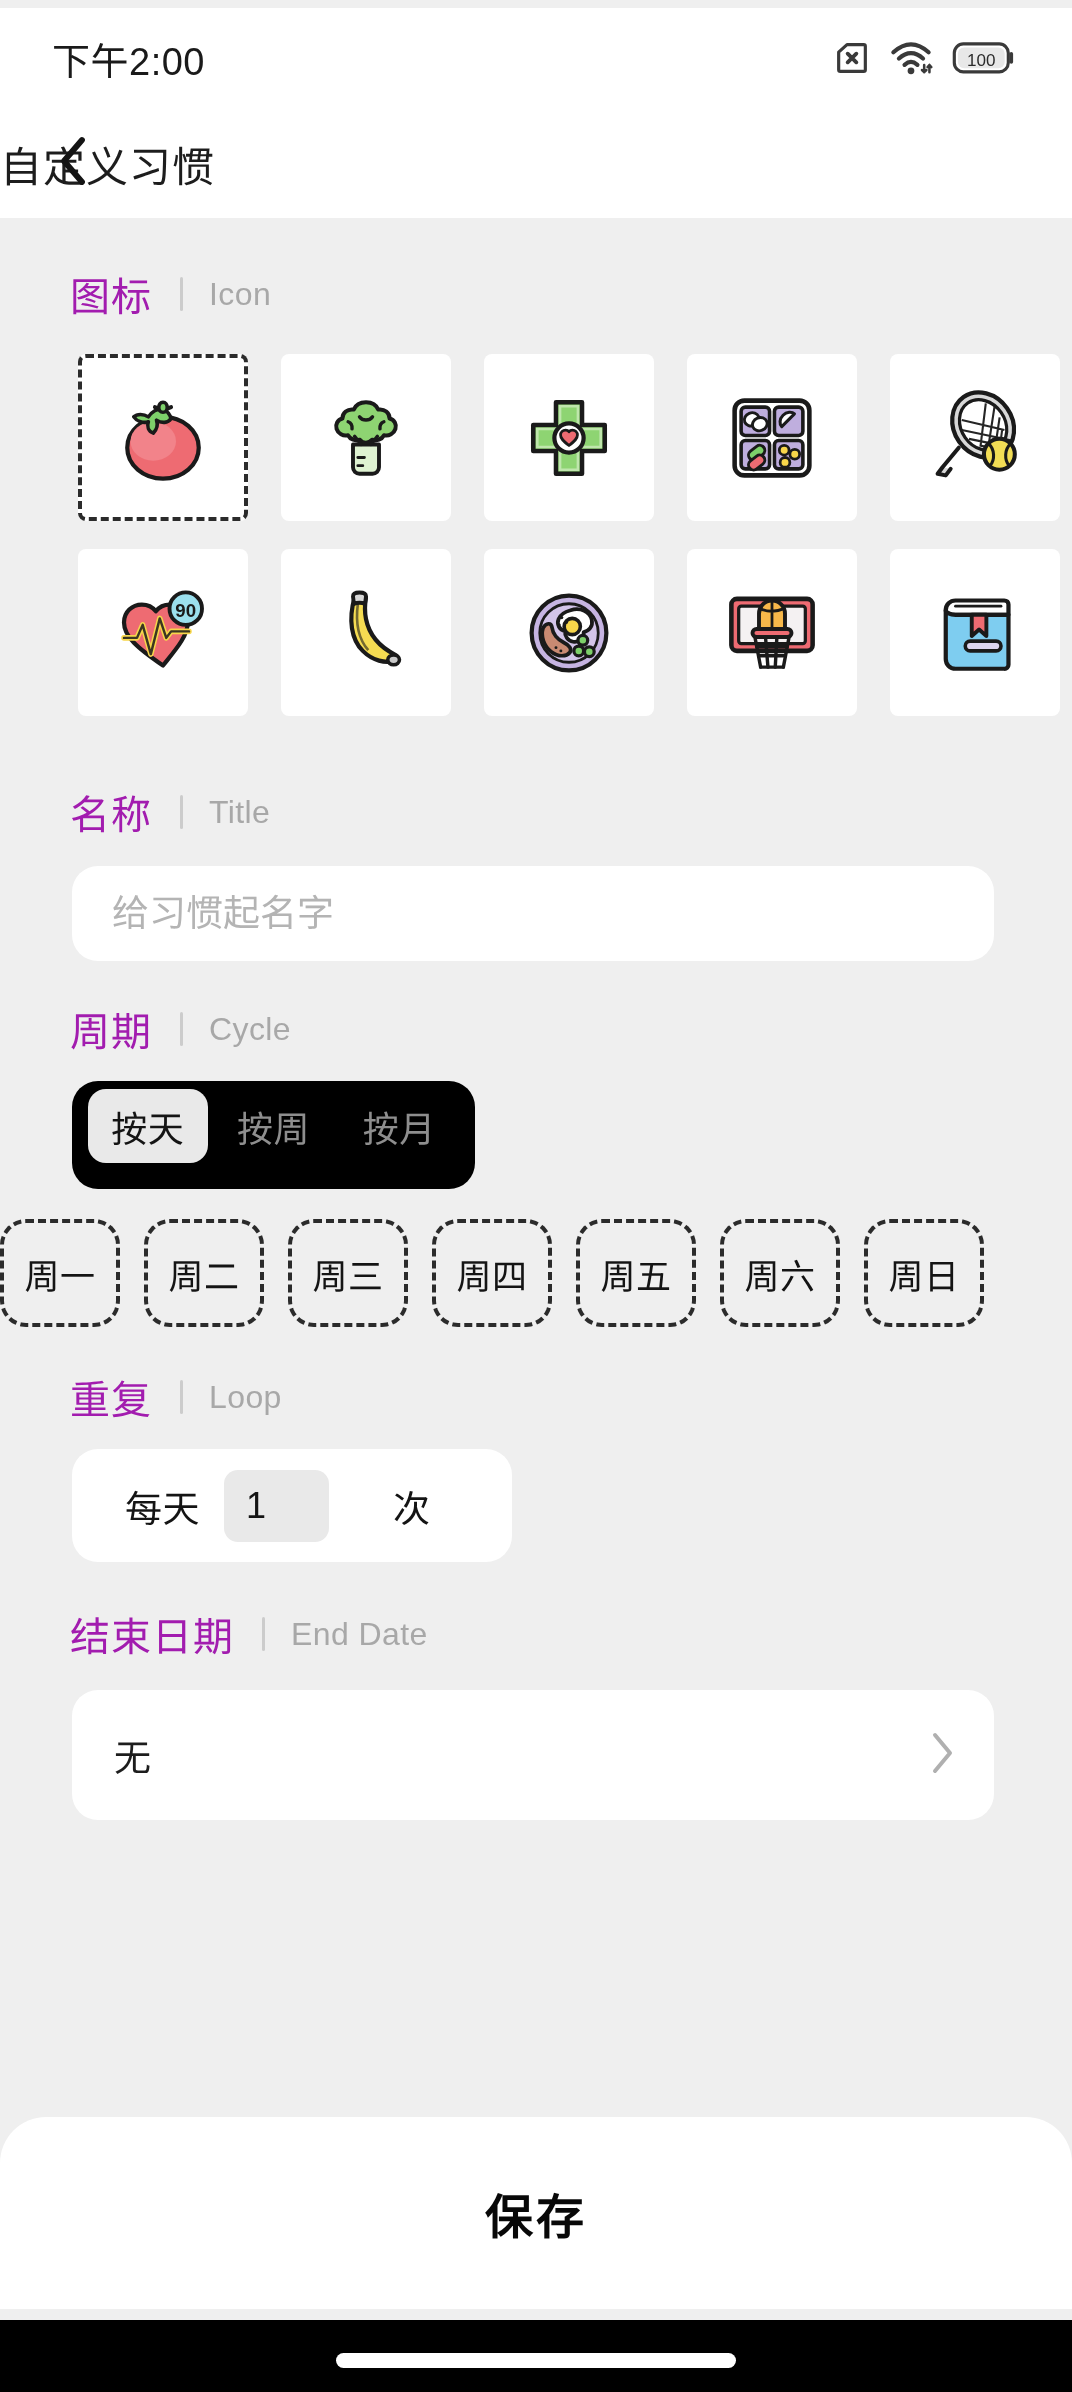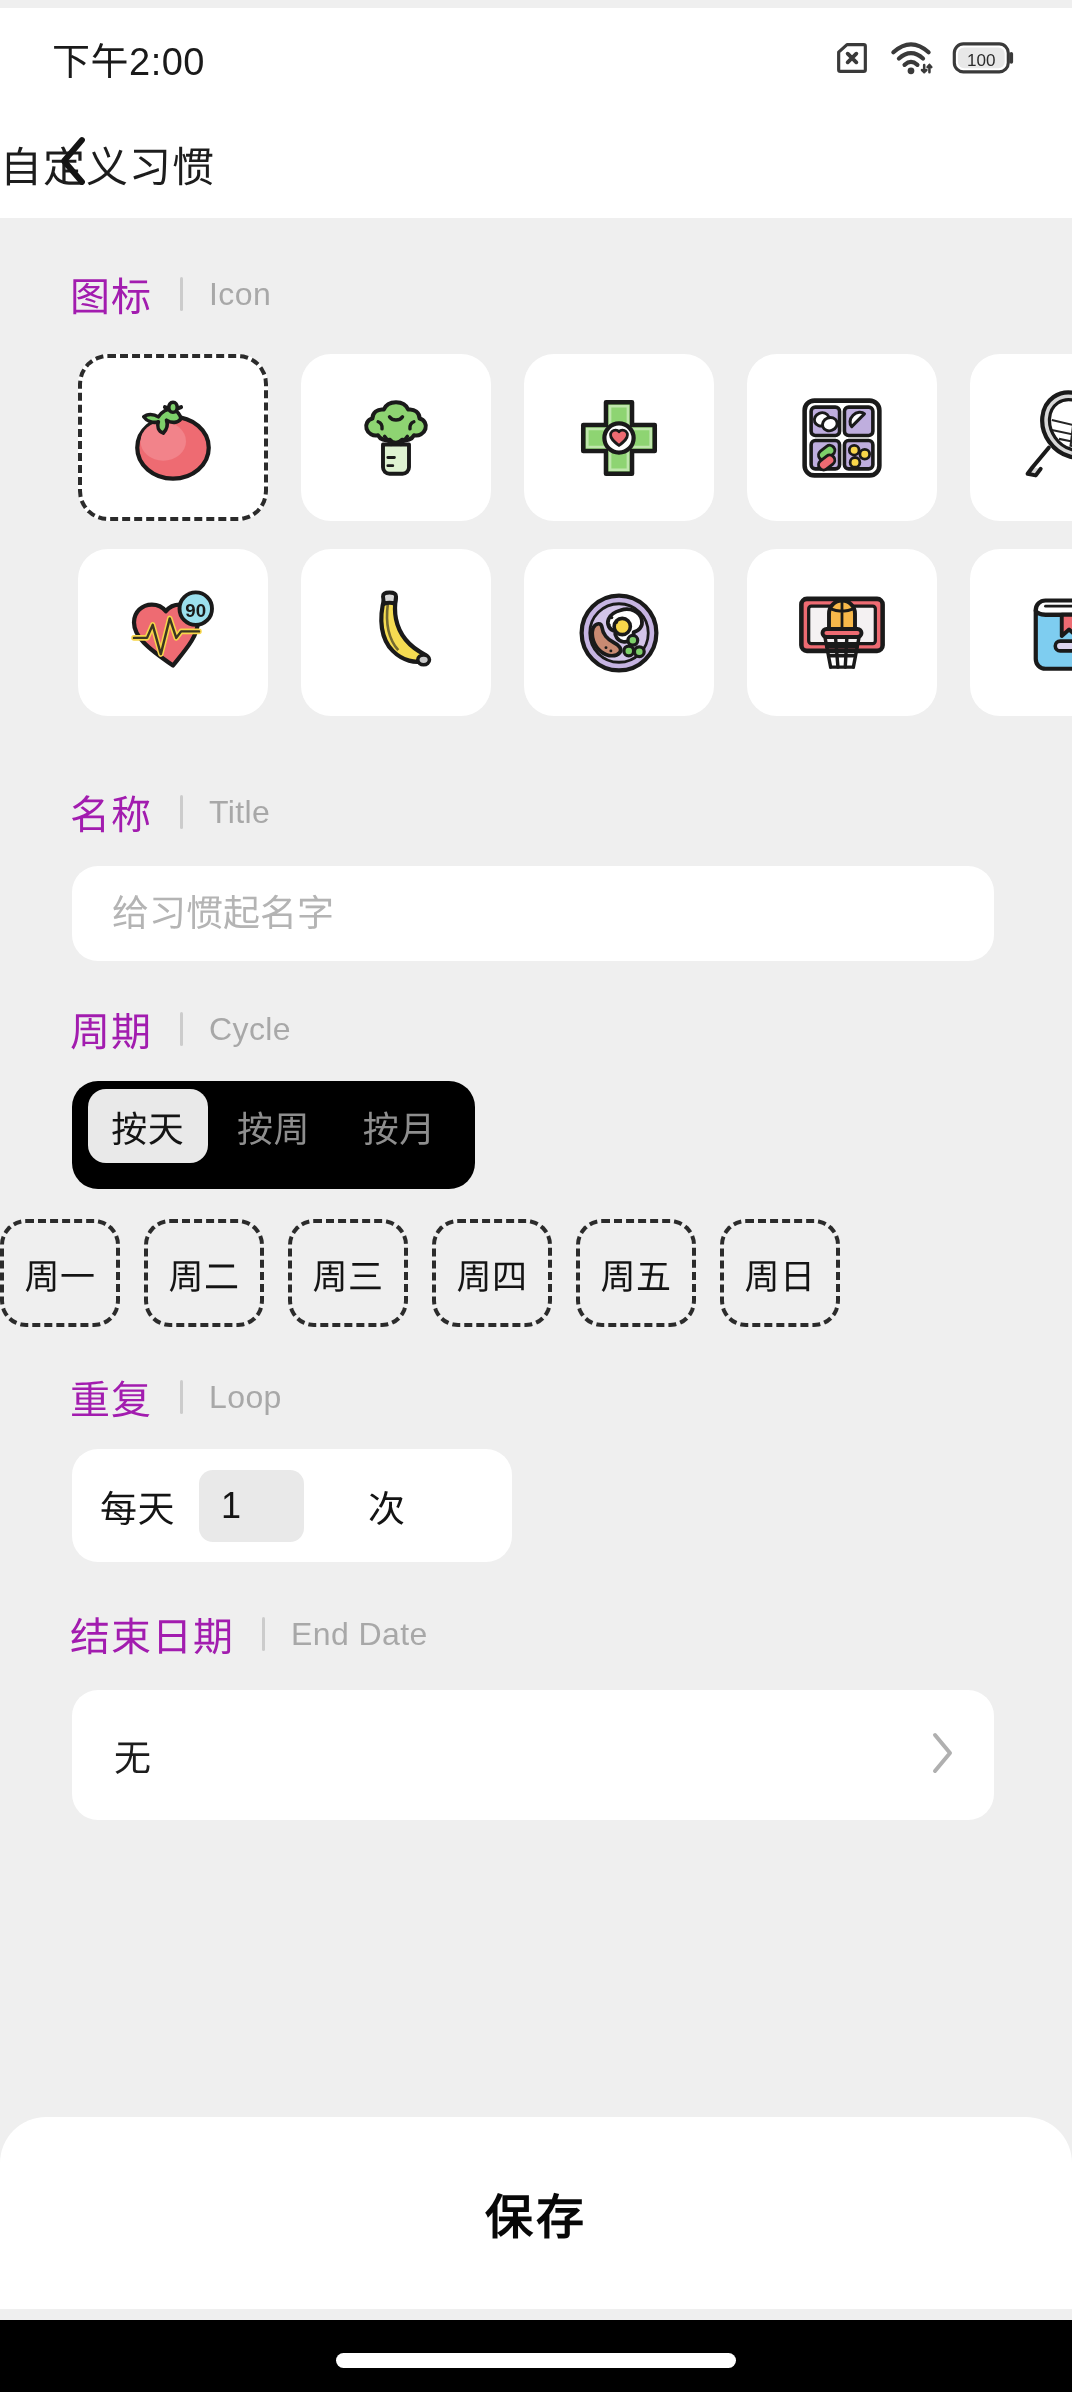--- a/index.html
+++ b/index.html
@@ -119,23 +119,23 @@
     margin-top: 30px;
     overflow: hidden;
   }
   .icon-row {
     display: flex;
     gap: 33px;
     padding-left: 78px;
     margin-bottom: 28px;
   }
   .icon-tile {
-    width: 190px;
+    width: 170px;
     height: 167px;
-    border-radius: 30px;
+    border-radius: 8px;
     background: #ffffff;
     flex: 0 0 auto;
     display: flex;
     align-items: center;
     justify-content: center;
     cursor: pointer;
   }
   .icon-tile.selected {
     background: #ffffff;
     border: 4px dashed #2b2b2b;
@@ -217,21 +217,21 @@
 
   
   .loop-card {
     margin: 22px 0 0 72px;
     width: 440px;
     height: 113px;
     background: #ffffff;
     border-radius: 26px;
     display: flex;
     align-items: center;
-    padding: 0 28px;
+    padding: 0 53px;
     gap: 24px;
   }
   .loop-label {
     font-size: 37px;
     color: #141414;
     letter-spacing: 0.5px;
   }
   .loop-stepper {
     width: 105px;
     height: 72px;
@@ -544,20 +544,21 @@
       <div class="seg-item">按周</div>
       <div class="seg-item">按月</div>
     </div>
 
     <div class="chips-row">
       <div class="chip">周一</div>
       <div class="chip">周二</div>
       <div class="chip">周三</div>
       <div class="chip">周四</div>
       <div class="chip">周五</div>
+      <div class="chip">周六</div>
       <div class="chip">周日</div>
     </div>
 
     <div style="height:40px"></div>
     <div class="section-label">
       <span class="cn">重复</span>
       <span class="divider"></span>
       <span class="en">Loop</span>
     </div>
 

